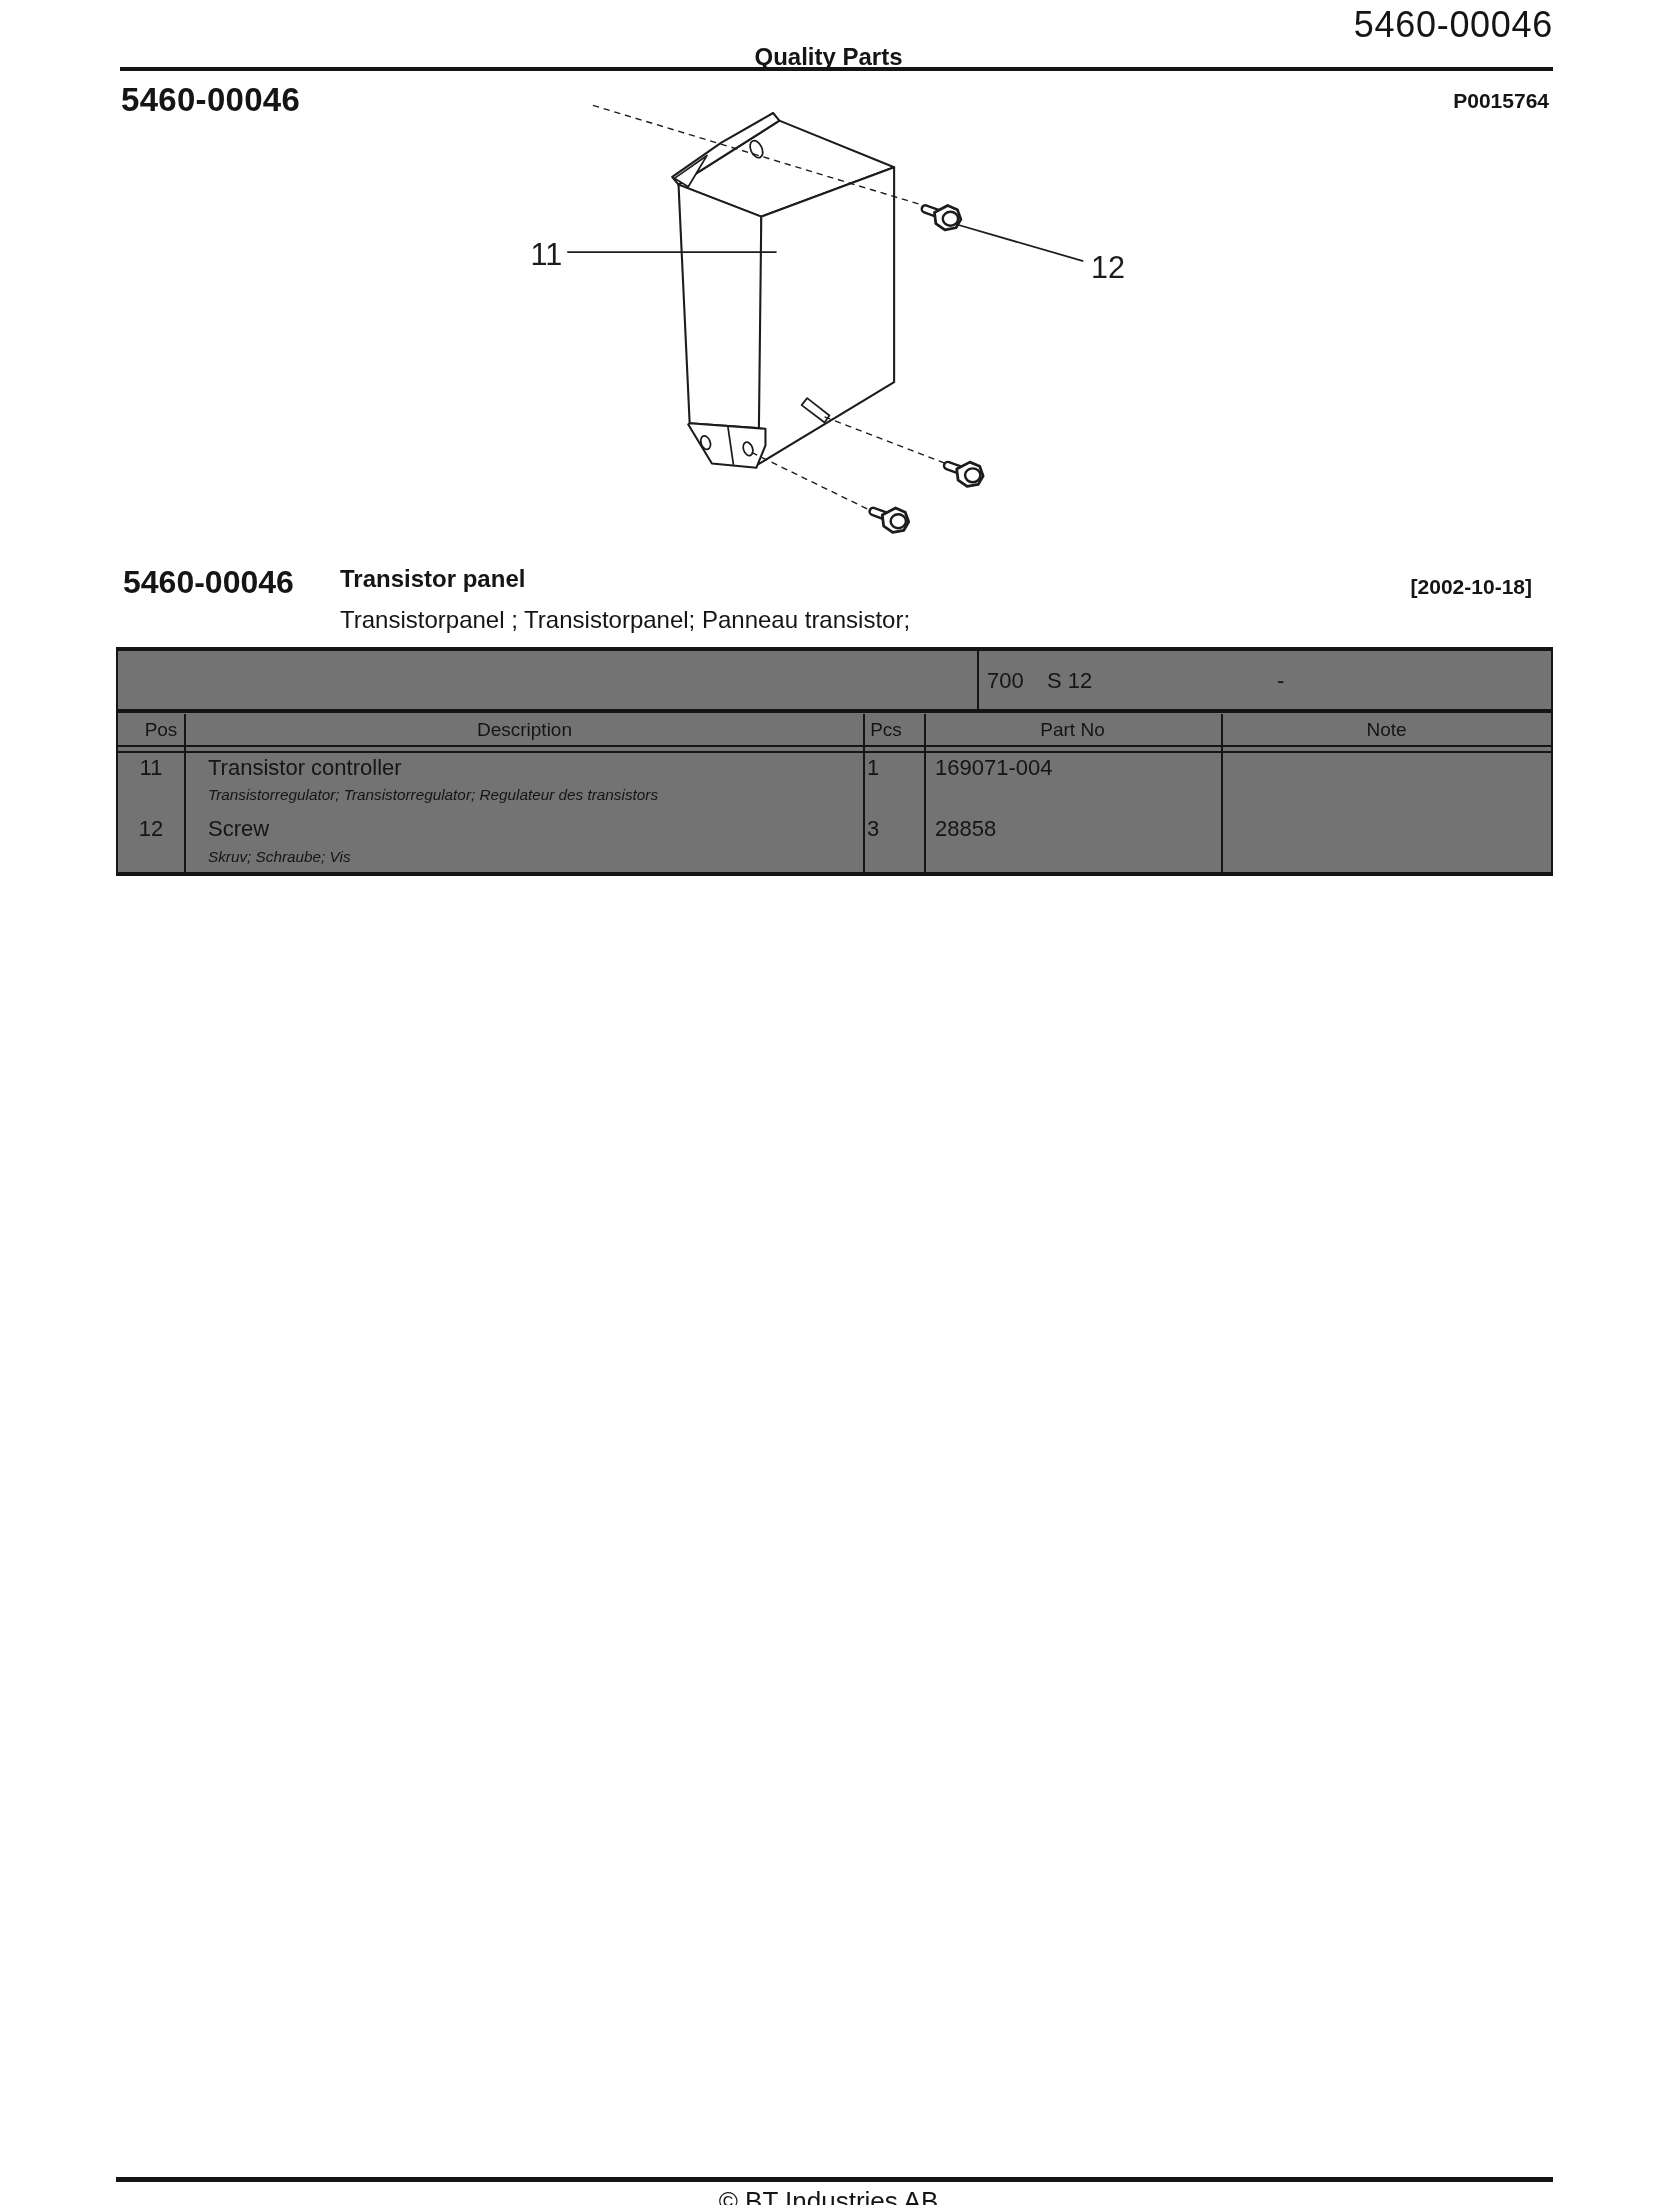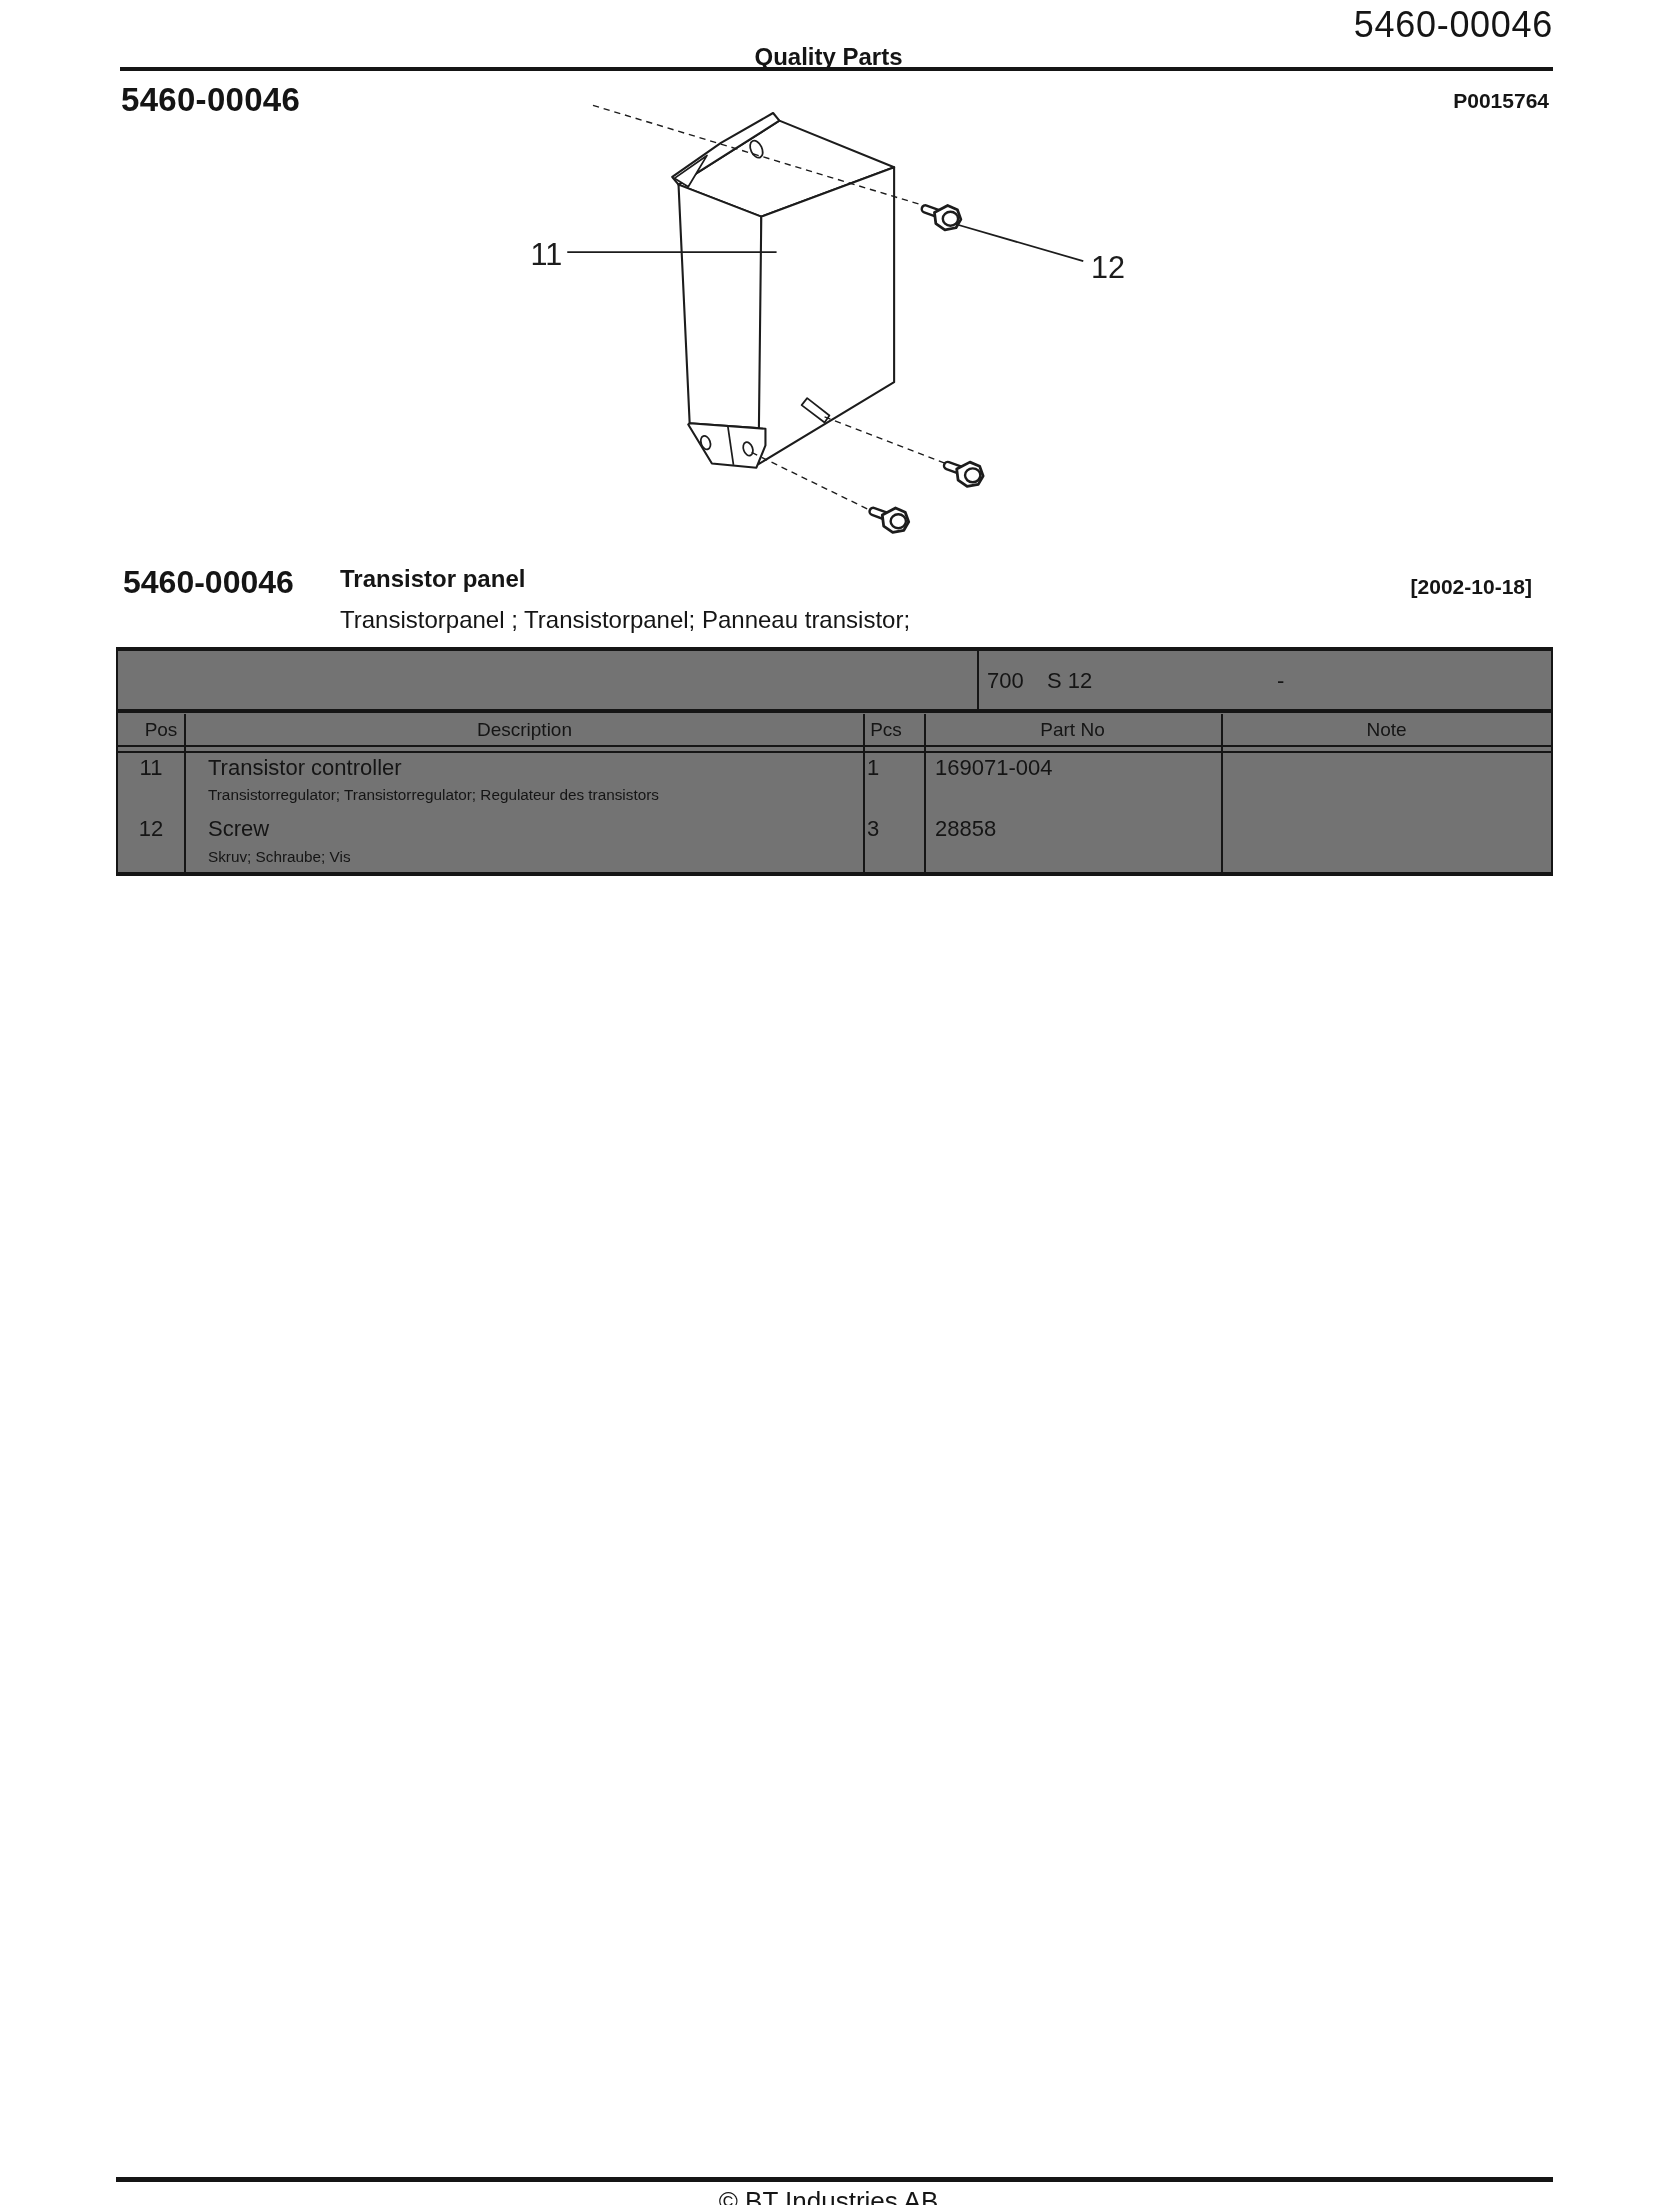--- a/index.html
+++ b/index.html
@@ -37,21 +37,21 @@
   .headrow{position:relative;height:32px;font-size:19px;}
   .headrow .hc{position:absolute;top:0;height:32px;line-height:33px;text-align:center;}
   .hc-pos{left:0;width:86px;}
   .hc-desc{left:68px;width:677px;}
   .hc-pcs{left:737px;width:62px;}
   .hc-part{left:806px;width:297px;}
   .hc-note{left:1103px;width:331px;}
   .doublerule{height:3.5px;border-top:2.8px solid #151515;border-bottom:2.8px solid #151515;}
   .datarows{position:relative;height:119px;}
   .datarows .main{font-size:22px;}
-  .datarows .sub{font-size:15.3px;}
+  .datarows .sub{font-size:15.3px;font-style:italic;}
   .d-pos{position:absolute;left:0;width:66px;text-align:center;}
   .d-desc{position:absolute;left:90px;}
   .d-pcs{position:absolute;left:749px;}
   .d-part{position:absolute;left:817px;}
   .r1m{top:2.8px;} .r1s{top:33px;} .r2m{top:63px;} .r2s{top:95px;}
   .vline{position:absolute;top:63px;height:160px;width:2.1px;background:#151515;}
   .vl-1{left:66px;} .vl-2{left:745px;} .vl-3{left:806px;} .vl-4{left:1103px;}
   
   .footer-rule{left:116px;top:2177px;width:1437px;height:4.9px;background:#151515;}
   .footer-text{left:0;top:2186px;width:1657px;text-align:center;font-size:26px;}

